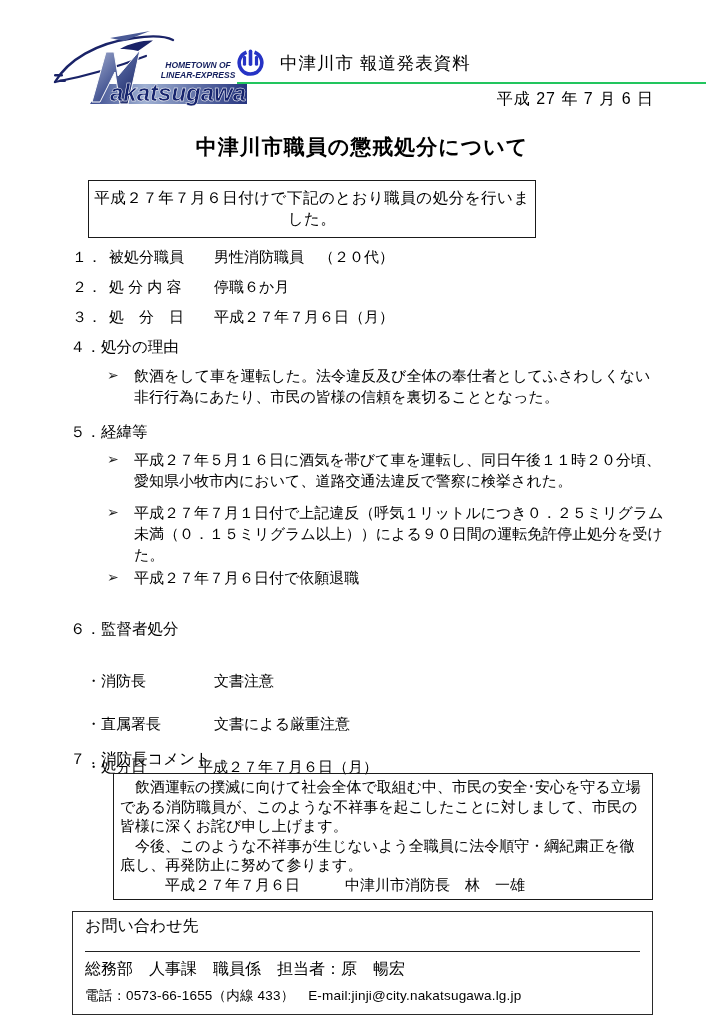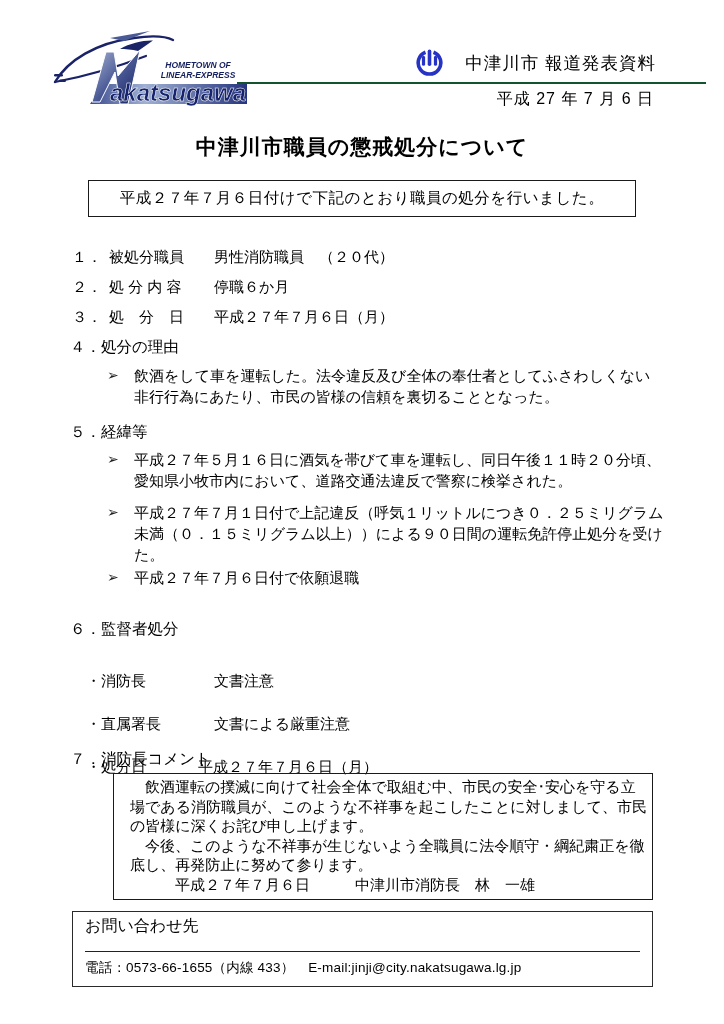--- a/index.html
+++ b/index.html
@@ -10,33 +10,33 @@
     background:#ffffff;
     font-family:"Liberation Sans", sans-serif;
     color:#000;
     overflow:hidden;
   }
 
   
   .logo { position:absolute; left:52px; top:30px; width:195px; height:80px; }
   .hdr-right { position:absolute; left:237px; top:49px; width:469px; }
   .org-row {
-    display:flex; justify-content:flex-end; align-items:center; gap:22px;
-    padding:0 50px 6px 0; border-bottom:2px solid #14532d;
+    display:flex; align-items:center; gap:16px;
+    padding:0 50px 6px 0; border-bottom:2px solid #22c55e;
   }
   .org-text { font-size:17.5px; letter-spacing:1px; font-weight:500; }
   .date-row { text-align:right; padding:5px 52px 0 0; font-size:16px; letter-spacing:1px; }
 
   
   .doc-title {
     position:absolute; top:133px; left:0; width:100%;
     text-align:center; font-size:21px; font-weight:bold; letter-spacing:1px;
   }
   .notice-box {
-    position:absolute; top:180px; left:88px; width:548px; box-sizing:border-box;
+    position:absolute; top:180px; left:88px; width:448px; box-sizing:border-box;
     border:1px solid #1a1a1a; text-align:center;
     padding:7px 0; font-size:15.5px; letter-spacing:0.5px;
   }
 
   
   .items { position:absolute; top:247px; left:72px; font-size:15px; }
   .item { display:flex; line-height:19px; margin-bottom:11px; }
   .item-no { width:37px; flex:none; }
   .item-label { width:105px; flex:none; }
 
@@ -52,21 +52,21 @@
 
   
   .s6-rows { position:absolute; left:86px; top:647px; font-size:15px; }
   .s6-row { display:flex; line-height:19px; margin-bottom:7px;margin-top:24px; }
   .s6-label { width:128px; flex:none; }
   .s6-row:nth-child(3) .s6-label { width:112px; }
 
   
   .comment-box {
     position:absolute; top:773px; left:113px; width:540px; box-sizing:border-box;
-    border:1px solid #1a1a1a; padding:3px 4px 5px 16px;
+    border:1px solid #1a1a1a; padding:3px 4px 5px 6px;
     font-size:15px; line-height:19.5px;
   }
   .comment-box p { margin:0; }
 
   
   .contact-box {
     position:absolute; top:911px; left:72px; width:581px; box-sizing:border-box;
     border:1px solid #2a2a2a; padding:4px 12px 9px 12px;
   }
   .contact-title { font-size:16px; padding-bottom:14px; border-bottom:1.5px solid #222; }
@@ -181,16 +181,17 @@
 
   <div class="sec-heading h7">７．消防長コメント</div>
   <div class="comment-box">
     <p>　飲酒運転の撲滅に向けて社会全体で取組む中、市民の安全･安心を守る立場である消防職員が、このような不祥事を起こしたことに対しまして、市民の皆様に深くお詫び申し上げます。</p>
     <p>　今後、このような不祥事が生じないよう全職員に法令順守・綱紀粛正を徹底し、再発防止に努めて参ります。</p>
     <p>　　　平成２７年７月６日　　　中津川市消防長　林　一雄</p>
   </div>
 
   <div class="contact-box">
     <div class="contact-title">お問い合わせ先</div>
+    <div class="contact-dept">総務部　人事課　職員係　担当者：原　暢宏</div>
     <div class="contact-tel">電話：0573-66-1655（内線 433）　E-mail:jinji@city.nakatsugawa.lg.jp</div>
   </div>
 
 </div>
 
 </body></html>

